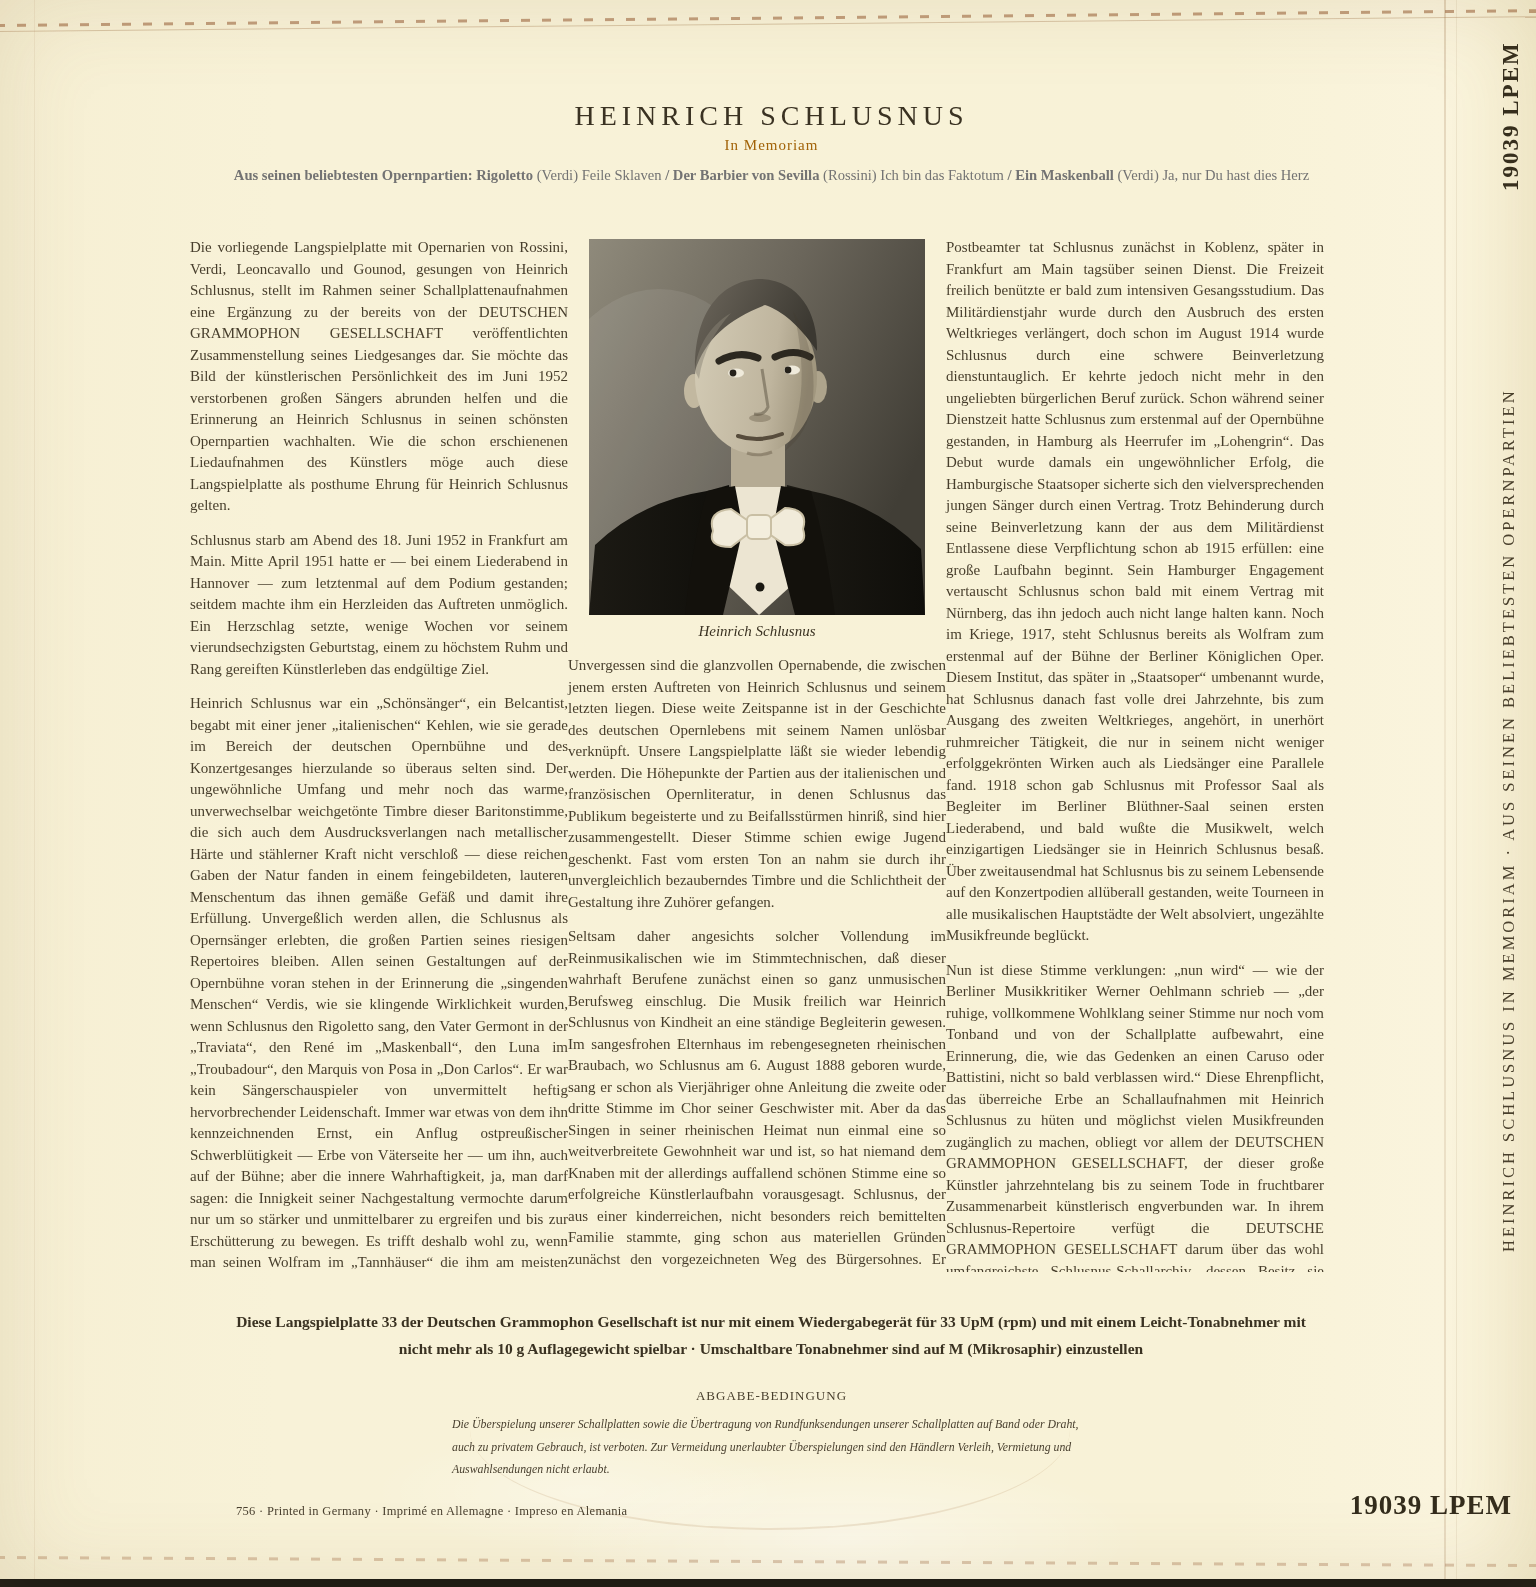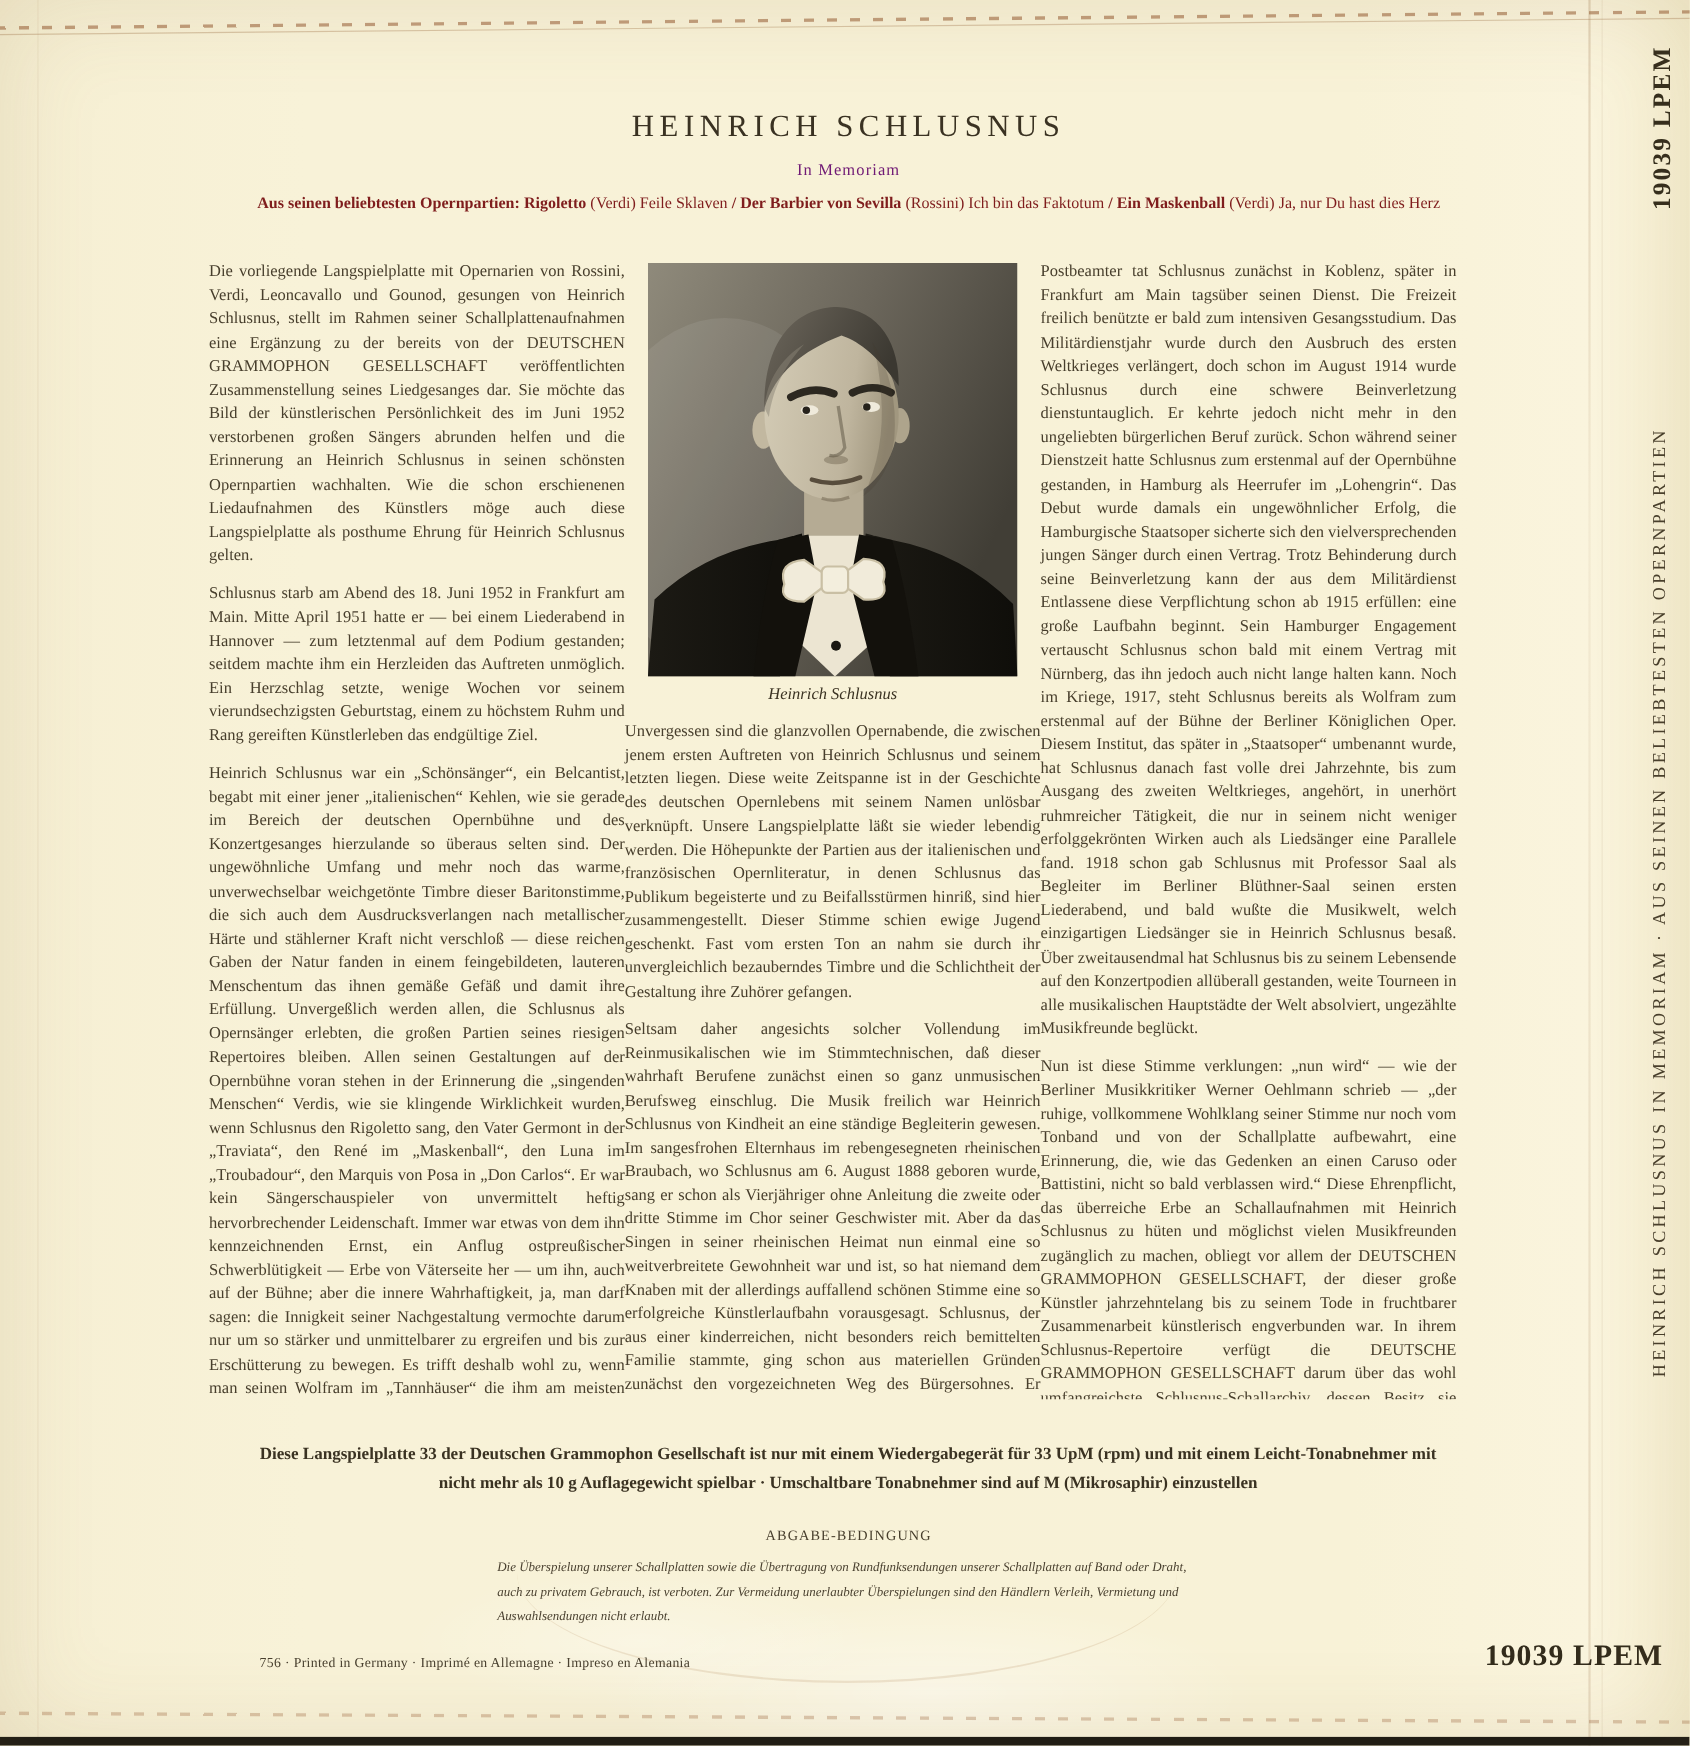--- a/index.html
+++ b/index.html
@@ -38,22 +38,22 @@
   }
   .sidebar-v{
     position:absolute; right:17px; top:312px; height:940px;
     writing-mode:vertical-rl; transform:rotate(180deg);
     font-size:16.5px; letter-spacing:3px; white-space:nowrap; color:#473e2c;
   }
 
   
   .masthead{ position:absolute; left:190px; top:100px; width:1163px; text-align:center; }
   .title{ font-size:28px; font-weight:normal; letter-spacing:5px; color:#3a3222; }
-  .subtitle{ font-size:15px; margin-top:15px; letter-spacing:1px; color:#701a75; }
-  .tracklist{ margin-top:9px; font-size:14.6px; line-height:24.5px; color:#7f1d1d; }
+  .subtitle{ font-size:15px; margin-top:5px; letter-spacing:1px; color:#a16207; }
+  .tracklist{ margin-top:9px; font-size:14.6px; line-height:24.5px; color:#737373; }
   .tracklist p{ margin:0; }
   .tracklist b{ font-weight:bold; }
 
   
   .columns{ position:absolute; left:190px; top:237px; width:1163px; height:1035px; display:flex; overflow:hidden; }
   .col{ flex:0 0 378px; width:378px; }
   .para{ margin:0 0 13px; text-align:justify; font-size:15px; line-height:21.5px; color:#473e2c; }
 
   
   .photo{ width:336px; margin:2px auto 0; }

